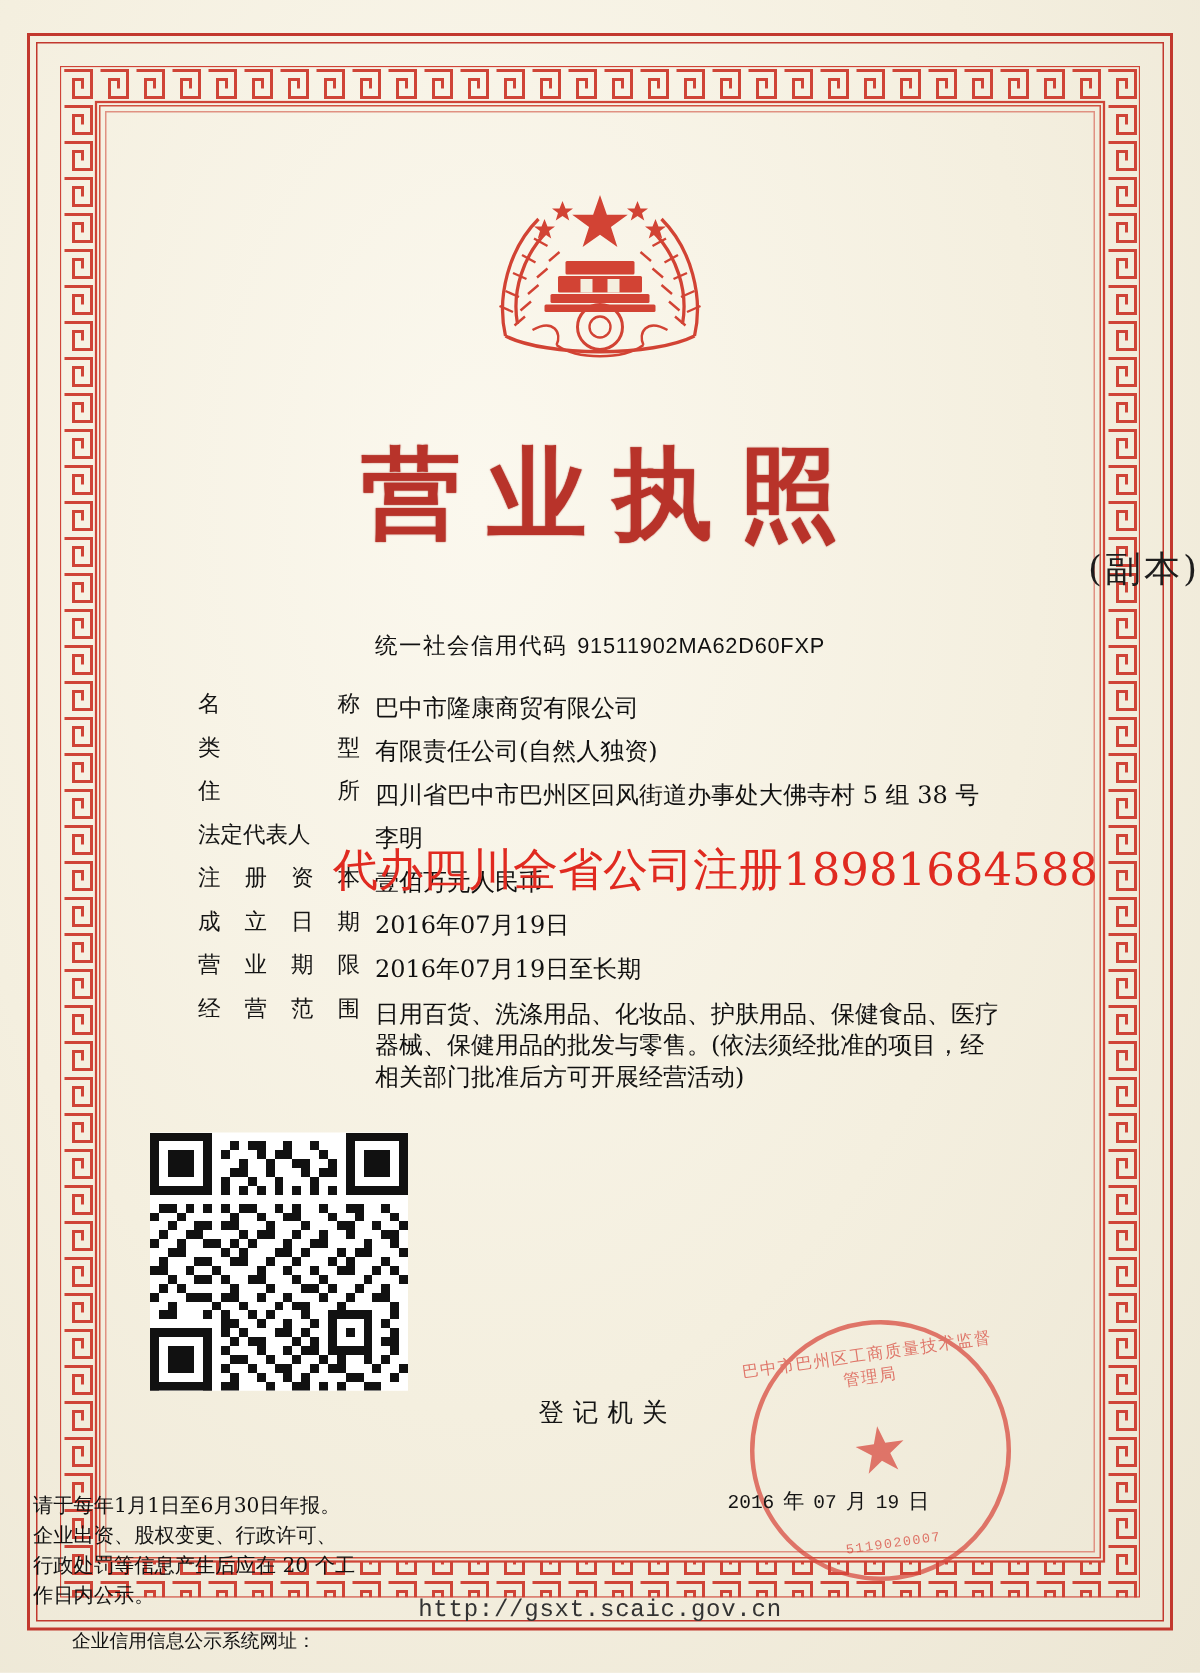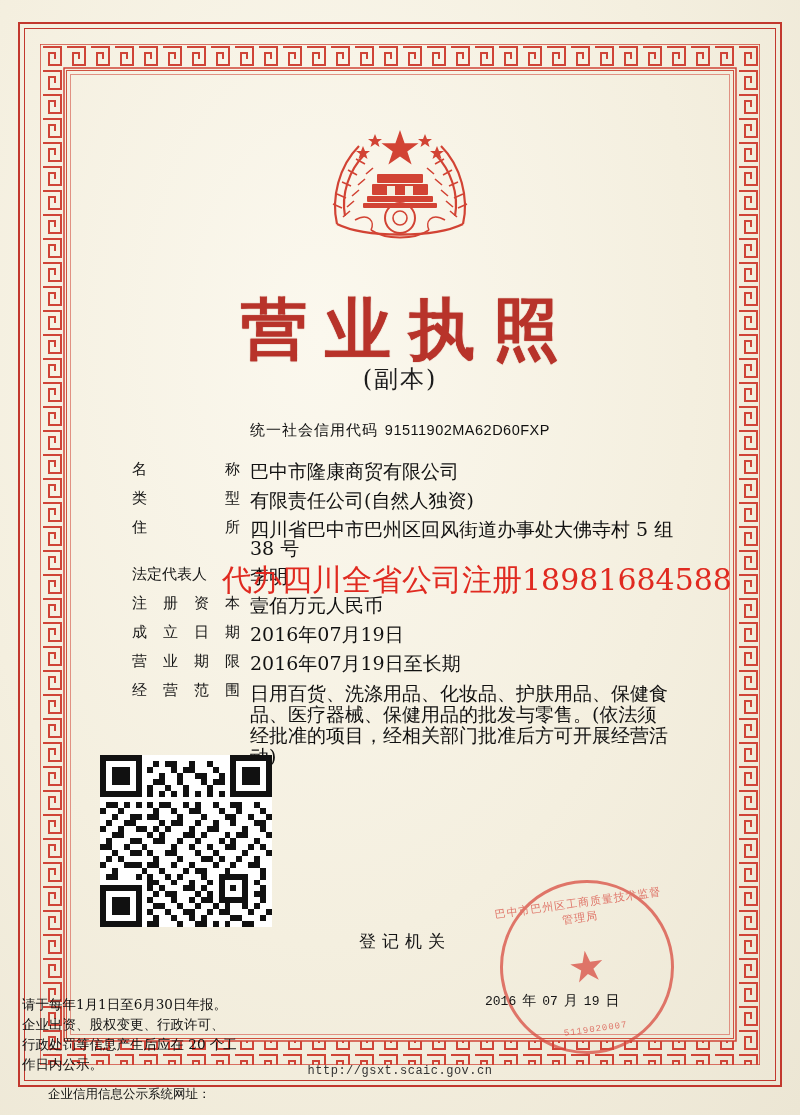--- a/index.html
+++ b/index.html
@@ -49,21 +49,21 @@
     font-weight:bold;
     font-size:66px;
     letter-spacing:18px;
     color:#b8332a;
     text-shadow:0 0 1px #a52a20;
     padding-left:18px;
     margin-top:19px;
   }
   .subtitle{
     position:absolute;left:0;right:0;top:363px;
-    text-align:center;
+    text-align:right;
     font-family:"DejaVu Serif", serif;
     font-size:24px;
     color:#1d1d1d;
     letter-spacing:2px;
   }
   .credit-code{
     position:absolute;left:0;right:0;top:421px;
     text-align:center;
     font-family:"DejaVu Serif", serif;
     font-size:15px;
@@ -95,21 +95,21 @@
     color:#141414;
     letter-spacing:0px;
     display:flex;
     justify-content:space-between;
     padding-right:10px;
     box-sizing:border-box;
   }
   .row .lbl span{display:inline-block;}
   .row .val{
     font-family:"DejaVu Serif", serif;
-    font-size:19px;
+    font-size:16px;
     color:#111;
     line-height:19px;
     padding-top:2px;
   }
   .row.scope .val{width:420px;line-height:21px;}
   
   .qr{
     position:absolute;left:100px;top:755px;width:172px;height:172px;
     background:#fff;
   }
@@ -160,21 +160,21 @@
     position:absolute;left:22px;top:994px;width:250px;
     font-family:"DejaVu Serif", serif;
     font-size:13.5px;
     line-height:20px;
     color:#111;
   }
   .footer-url{
     position:absolute;left:0;right:0;top:1064px;
     text-align:center;
     font-family:"Liberation Mono", monospace;
-    font-size:12px;
+    font-size:16px;
     color:#333;
     letter-spacing:0.5px;
   }
   .footer-bottom-left{
     position:absolute;left:48px;top:1086px;
     font-family:"DejaVu Serif", serif;
     font-size:12.5px;color:#111;
   }
   .footer-bottom-right{
     position:absolute;right:34px;top:1086px;

